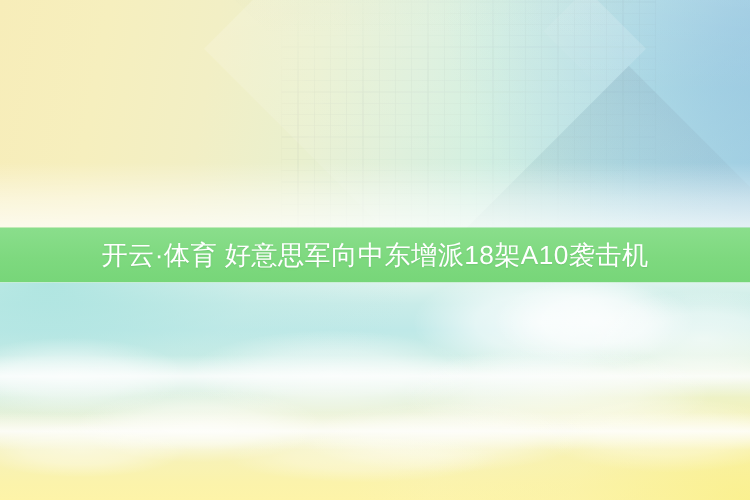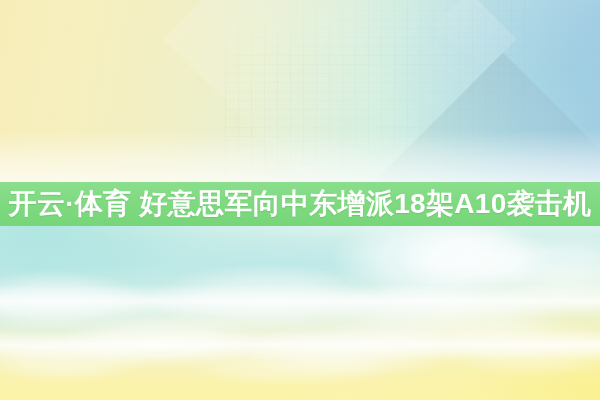--- a/index.html
+++ b/index.html
@@ -157,22 +157,22 @@
     background: linear-gradient(180deg, #8ade8c 0%, #7ed97f 55%, #77d679 100%);
     display: flex;
     align-items: center;
     justify-content: center;
     box-sizing: border-box;
     padding: 0 14px;
   }
 
   .banner-title {
     color: #ffffff;
-    font-size: 28px;
-    font-weight: 700;
+    font-size: 21px;
+    font-weight: 400;
     line-height: 1;
     letter-spacing: .3px;
     white-space: nowrap;
     text-shadow: 0 1px 1px rgba(90,170,95,0.35);
   }
 
   
   .lower {
     position: absolute;
     left: 0;

